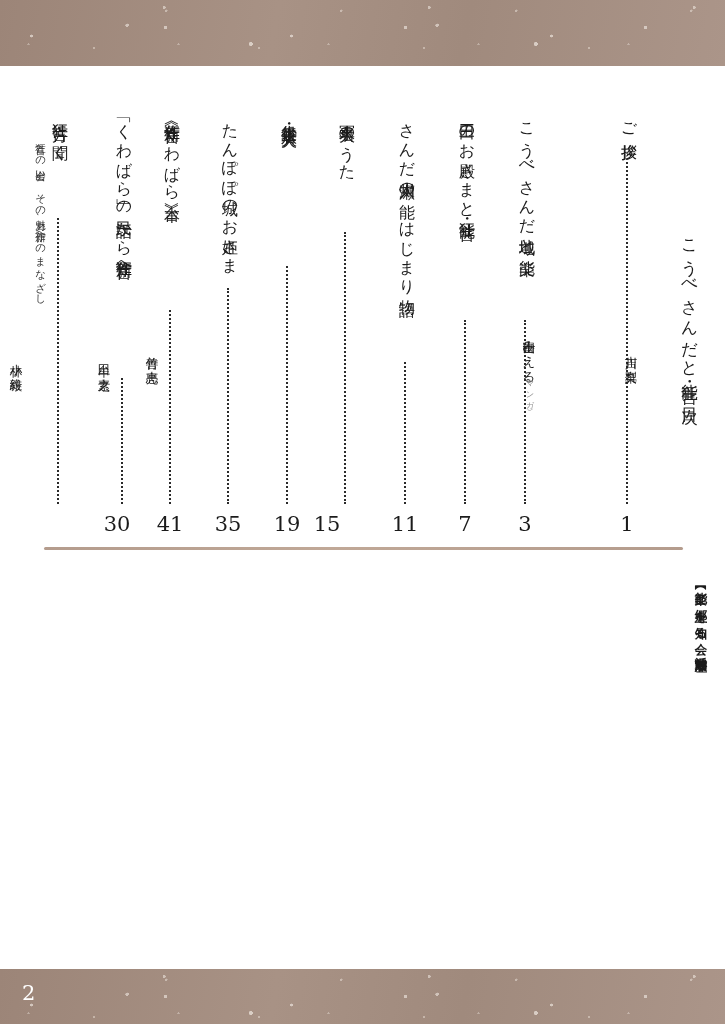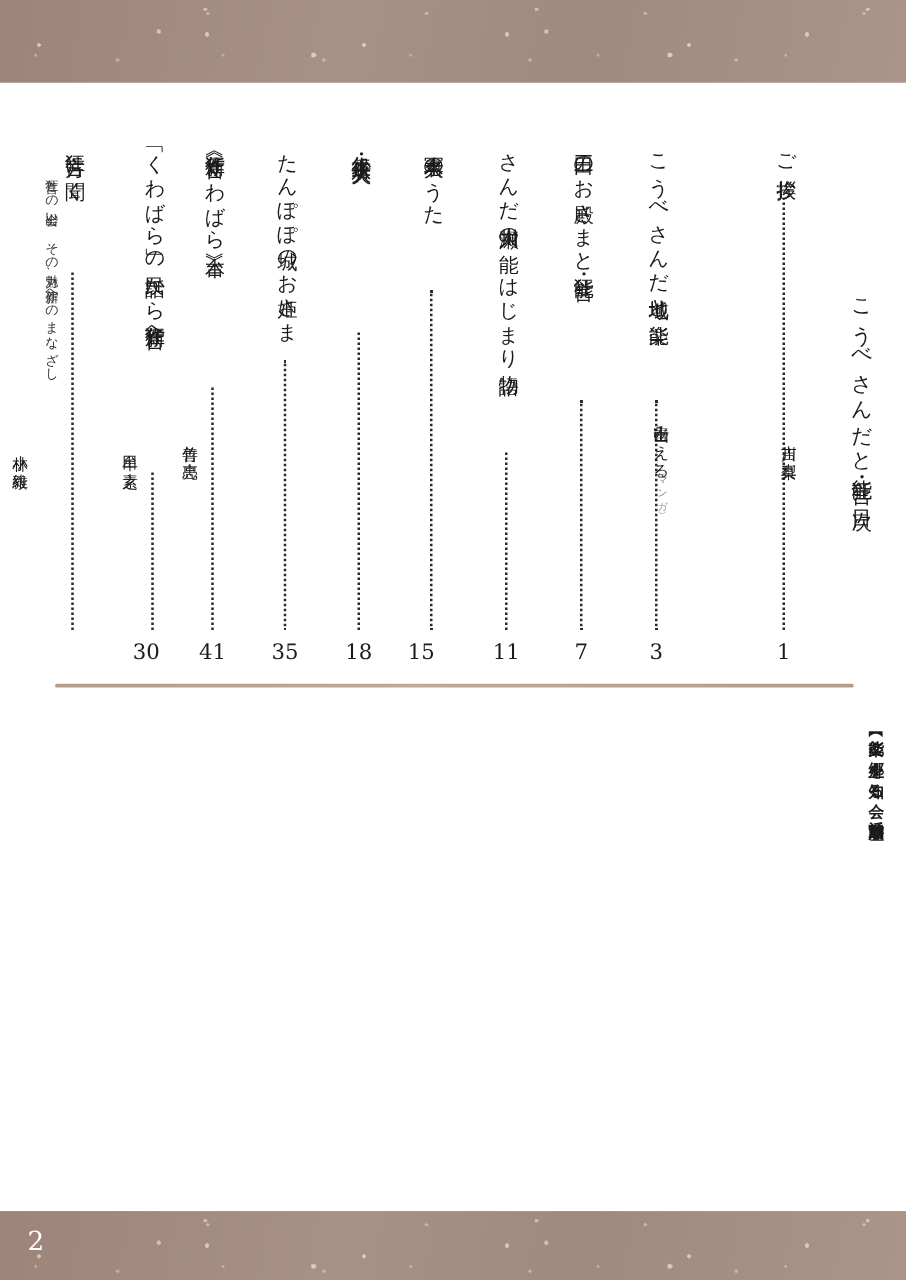--- a/index.html
+++ b/index.html
@@ -121,21 +121,21 @@
   }
   .toc-sub {
     position: absolute;
     font-size: 10.5px;
     letter-spacing: .5px;
     color: #333;
   }
   .toc-page {
     position: absolute;
     top: 424px;
-    font-size: 17px;
+    font-size: 21px;
     font-family: "DejaVu Serif", "Liberation Serif", serif;
     color: #1b1b1b;
     text-align: center;
     width: 30px;
   }
 
   
   #history {
     position: absolute;
     top: 575px;
@@ -195,27 +195,27 @@
   <div class="toc-entry" style="right:310px;">
     <div class="v toc-heading" style="right:0;">さんだ大川瀬の能 はじまり物語</div>
     <div class="toc-leader" style="right:9px; top:274px; height:142px;"></div>
   </div>
   <div class="toc-page" style="right:305px;">11</div>
 
   <div class="toc-entry" style="right:370px;">
     <div class="v toc-heading" style="right:0;">水軍大名のうた</div>
     <div class="toc-leader" style="right:9px; top:144px; height:272px;"></div>
   </div>
-  <div class="toc-page" style="right:373px;">15</div>
+  <div class="toc-page" style="right:383px;">15</div>
 
   <div class="toc-entry" style="right:428px;">
     <div class="v toc-heading" style="right:0;">少年役者・八子大夫</div>
     <div class="toc-leader" style="right:9px; top:178px; height:238px;"></div>
   </div>
-  <div class="toc-page" style="right:423px;">18</div>
+  <div class="toc-page" style="right:423px;">19</div>
 
   <div class="toc-entry" style="right:487px;">
     <div class="v toc-heading" style="right:0;">たんぽぽ城のお姫さま</div>
     <div class="toc-leader" style="right:9px; top:200px; height:216px;"></div>
   </div>
   <div class="toc-page" style="right:482px;">35</div>
 
   <div class="toc-entry" style="right:545px;">
     <div class="v toc-heading" style="right:0;">新作狂言《くわばら》台本</div>
     <div class="toc-leader" style="right:9px; top:222px; height:194px;"></div>

